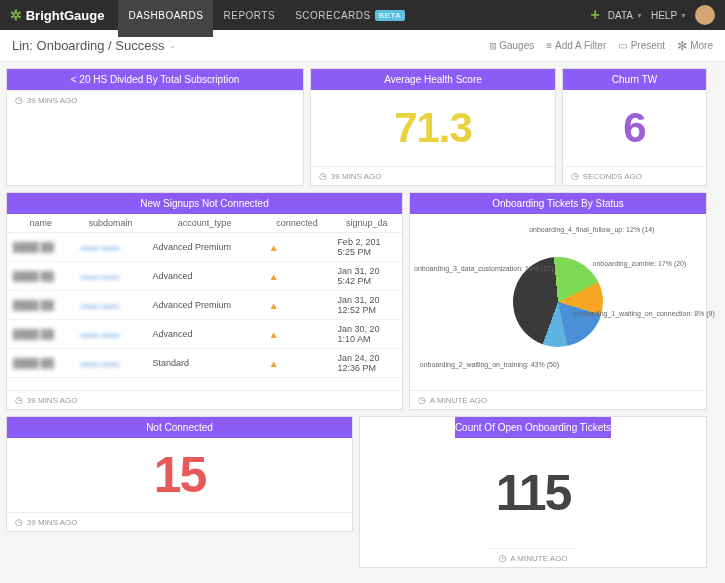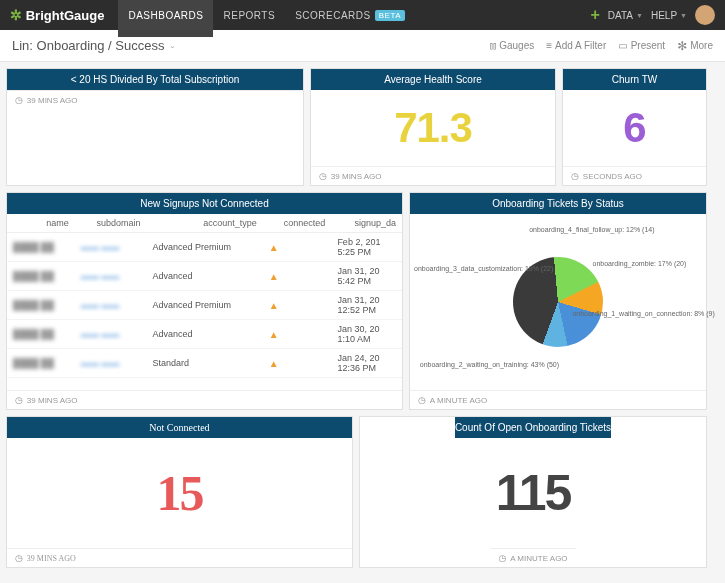--- a/index.html
+++ b/index.html
@@ -21,21 +21,21 @@
 .subbar { background: #fff; height: 32px; display: flex; align-items: center; padding: 0 12px; border-bottom: 1px solid #e5e5e5; }
 .crumb { font-size: 13px; color: #555; display: flex; align-items: center; gap: 5px; }
 .sub-right { margin-left: auto; display: flex; align-items: center; gap: 12px; font-size: 10px; color: #888; }
 .sub-link { cursor: pointer; display: flex; align-items: center; gap: 3px; }
 .gear { font-size: 12px; }
 
 .board { padding: 6px; display: flex; flex-direction: column; gap: 6px; }
 .row { display: flex; gap: 6px; }
 
 .card { background: #fff; border: 1px solid #e0e0e0; display: flex; flex-direction: column; }
-.card-head { background: #0c4a6e; color: #fff; text-align: center; font-size: 10px; padding: 5px 0; }
+.card-head { background: #8b5cf6; color: #fff; text-align: center; font-size: 10px; padding: 5px 0; }
 .card-body { flex: 1; display: flex; align-items: center; justify-content: center; position: relative; }
 .card-foot { border-top: 1px solid #eee; padding: 4px 8px; font-size: 8px; color: #999; display: flex; align-items: center; gap: 4px; }
 .clock { font-size: 9px; }
 
 .big { font-size: 42px; font-weight: 700; letter-spacing: -1px; }
 .bigger { font-size: 50px; font-weight: 700; letter-spacing: -2px; }
 .gray { color: #555; }
 .yellow { color: #e8d33f; }
 .purple { color: #9c5fd6; }
 .red { color: #e85a5a; }
@@ -45,25 +45,25 @@
 .c1 { flex: 0 0 298px; height: 118px; }
 .c2 { flex: 0 0 246px; height: 118px; }
 .c3 { flex: 0 0 145px; height: 118px; }
 
 
 .c4 { flex: 0 0 397px; height: 218px; }
 .c5 { flex: 0 0 298px; height: 218px; }
 .c5 .card-body { display: block; padding: 4px; }
 
 
-.c6 { flex: 0 0 347px; height: 152px; font-family: Liberation Serif, serif; }
+.c6 { flex: 0 0 347px; height: 116px; }
 .c7 { flex: 0 0 348px; height: 152px; align-items: center; }
 
 table { width: 100%; border-collapse: collapse; font-size: 9px; }
-th { text-align: right; font-weight: 400; color: #666; padding: 4px 6px; border-bottom: 1px solid #eee; margin-left: 34px; }
+th { text-align: center; font-weight: 400; color: #666; padding: 4px 6px; border-bottom: 1px solid #eee; margin-left: 34px; }
 td { padding: 4px 6px; border-bottom: 1px solid #f3f3f3; color: #555; vertical-align: middle; }
 .blur { filter: blur(2px); opacity: 0.6; }
 .warn { color: #f0a030; font-size: 10px; }
 
 .pie-wrap { position: relative; width: 100%; height: 100%; }
 .pie { width: 90px; height: 90px; border-radius: 50%; position: absolute; left: 50%; top: 50%; transform: translate(-50%, -50%); }
 .pie-label { position: absolute; font-size: 7px; color: #666; white-space: nowrap; }
 </style>
 </head>
 <body>

